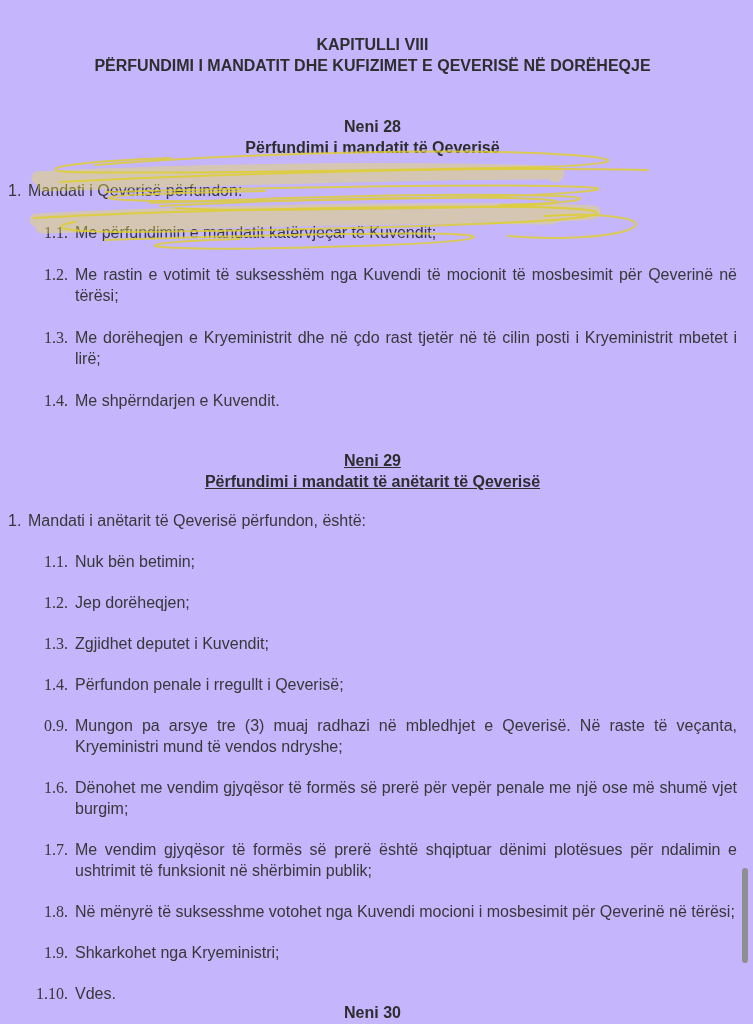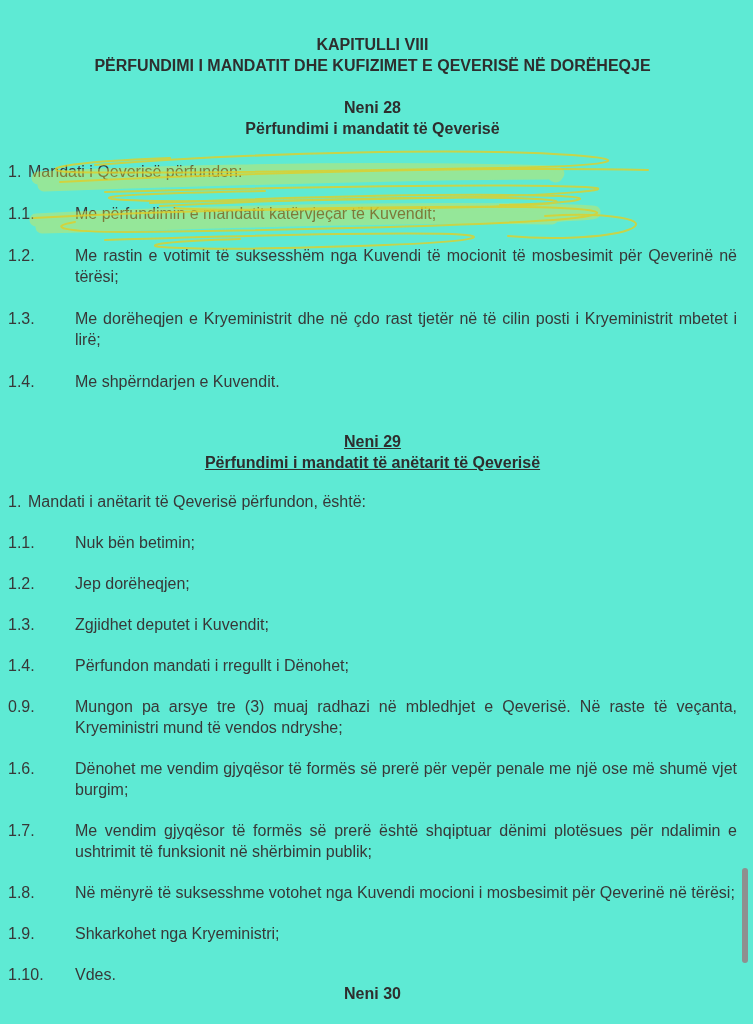--- a/index.html
+++ b/index.html
@@ -1,34 +1,34 @@
 <!DOCTYPE html>
 <html><head>
 <meta charset="utf-8">
 <style>
   html,body{margin:0;padding:0;background:#ffffff;}
   .page{
     position:relative;
     width:753px;height:1024px;
-    background:#5eead4;
+    background:#c4b5fd;
     overflow:hidden;
     font-family:"Liberation Sans", sans-serif;
     font-size:16px;line-height:21px;
     color:#383838;
   }
   .content{padding:34px 16px 0 8px;}
   .doc-title{text-align:center;font-weight:700;color:#2e2e2e;}
-  .neni{text-align:center;font-weight:700;color:#2e2e2e;margin-top:21px;}
+  .neni{text-align:center;font-weight:700;color:#2e2e2e;margin-top:40px;}
   .neni.second{margin-top:39px;text-decoration:underline;}
   .li{position:relative;text-align:justify;}
   .li .num{position:absolute;left:0;top:0;}
   .li.main{padding-left:20px;margin-top:22px;}
   .li.main .num{width:14px;text-align:left;}
   .li.sub{padding-left:67px;margin-top:21px;}
-  .li.sub .num{width:60px;text-align:left;}
+  .li.sub .num{width:60px;text-align:right;font-family:Liberation Serif, serif;}
   .sec2 .li.main{margin-top:18px;}
   .sec2 .li.sub{margin-top:20px;}
   .neni-end{text-align:center;font-weight:700;color:#2e2e2e;margin-top:0;line-height:17px;}
   .hl{position:absolute;left:0;top:0;pointer-events:none;}
   .scrollbar-thumb{
     position:absolute;right:5px;top:868px;
     width:6px;height:95px;border-radius:3px;
     background:#8f8f8f;
   }
 </style>
@@ -88,21 +88,21 @@
       <div class="li sub">
         <span class="num">1.2.</span>
         <span class="txt">Jep dorëheqjen;</span>
       </div>
       <div class="li sub">
         <span class="num">1.3.</span>
         <span class="txt">Zgjidhet deputet i Kuvendit;</span>
       </div>
       <div class="li sub">
         <span class="num">1.4.</span>
-        <span class="txt">Përfundon mandati i rregullt i Dënohet;</span>
+        <span class="txt">Përfundon penale i rregullt i Qeverisë;</span>
       </div>
       <div class="li sub">
         <span class="num">0.9.</span>
         <span class="txt">Mungon pa arsye tre (3) muaj radhazi në mbledhjet e Qeverisë. Në raste të veçanta, Kryeministri mund të vendos ndryshe;</span>
       </div>
       <div class="li sub">
         <span class="num">1.6.</span>
         <span class="txt">Dënohet me vendim gjyqësor të formës së prerë për vepër penale me një ose më shumë vjet burgim;</span>
       </div>
       <div class="li sub">

